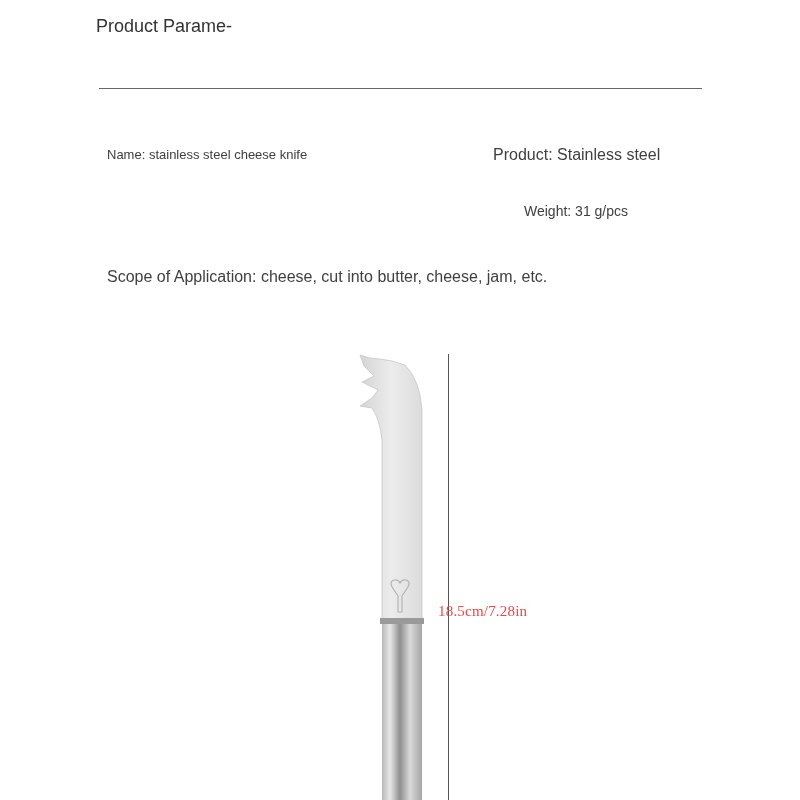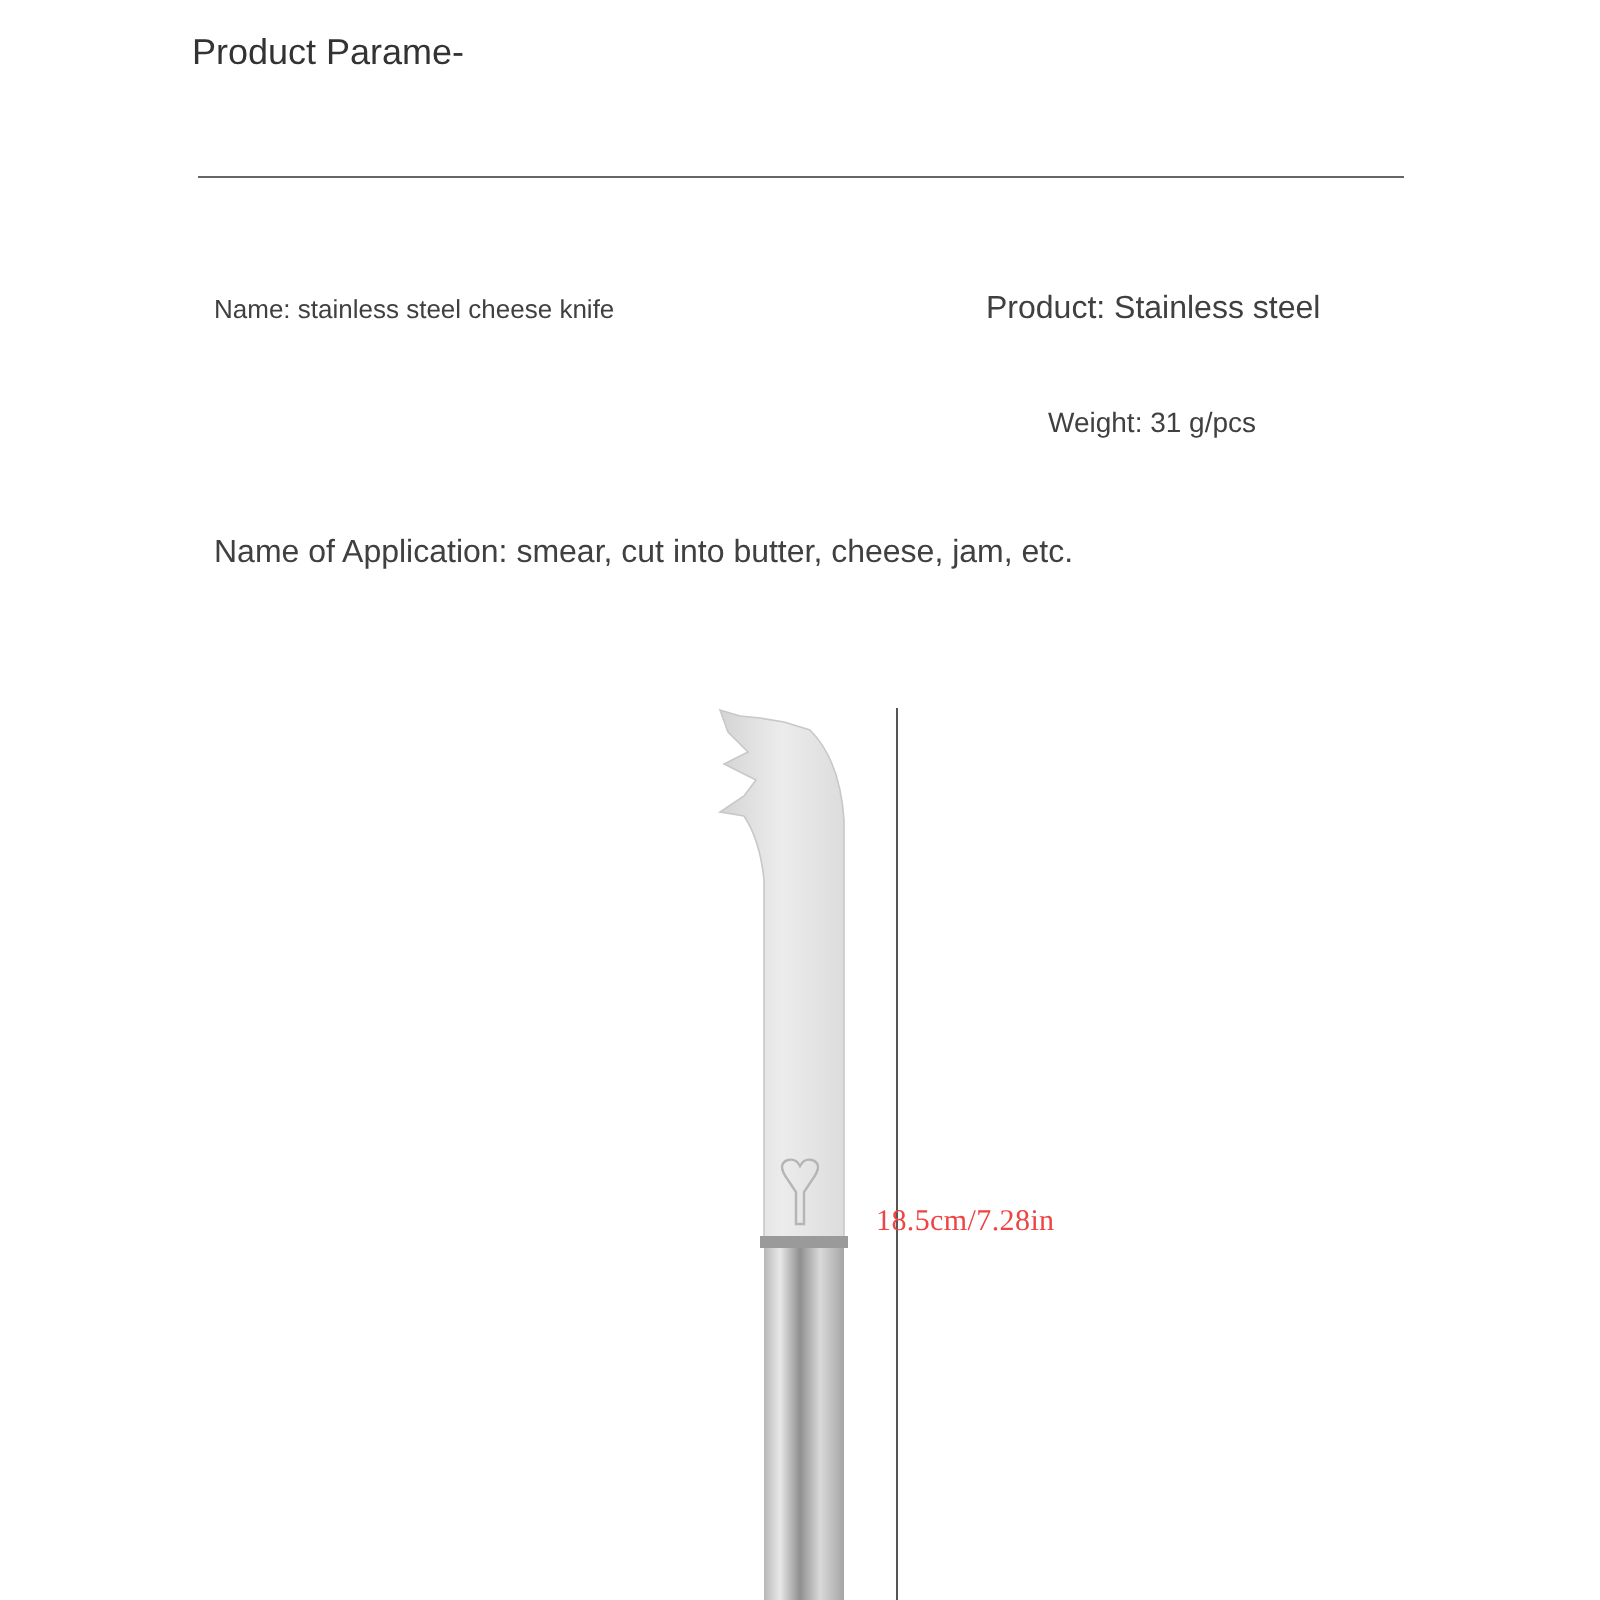--- a/index.html
+++ b/index.html
@@ -26,21 +26,21 @@
 
 <div class="rule"></div>
 
 <div class="txt name">Name: stainless steel cheese knife</div>
 
 <div class="txt size">
 </div>
 
 <div class="txt material">Product: Stainless steel</div>
 <div class="txt weight">Weight: 31 g/pcs</div>
-<div class="txt scope">Name of Application: smear, cut into butter, cheese, jam, etc.</div>
+<div class="txt scope">Scope of Application: cheese, cut into butter, cheese, jam, etc.</div>
 
 <div class="knife">
   <svg width="100" height="450" viewBox="0 0 100 450" xmlns="http://www.w3.org/2000/svg">
     <defs>
       <linearGradient id="blade" x1="0" y1="0" x2="1" y2="0">
         <stop offset="0" stop-color="#d4d4d4"></stop>
         <stop offset="0.5" stop-color="#ececec"></stop>
         <stop offset="1" stop-color="#dcdcdc"></stop>
       </linearGradient>
       <linearGradient id="handle" x1="0" y1="0" x2="1" y2="0">

